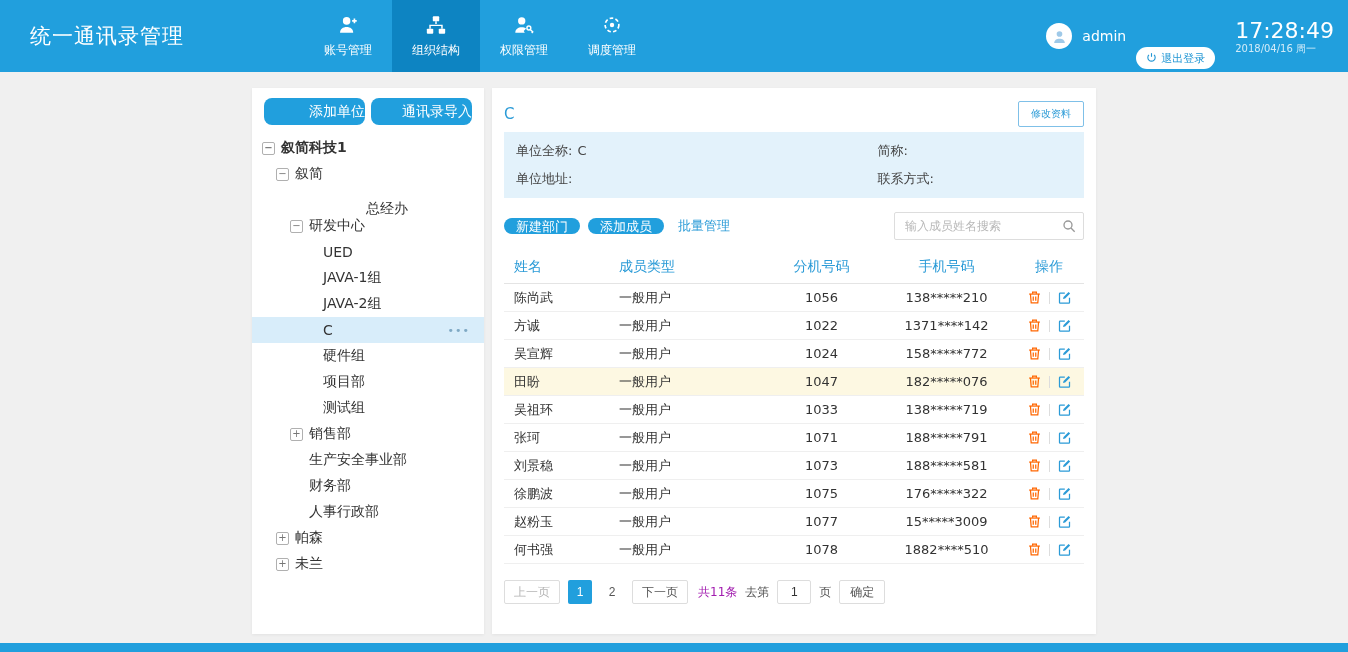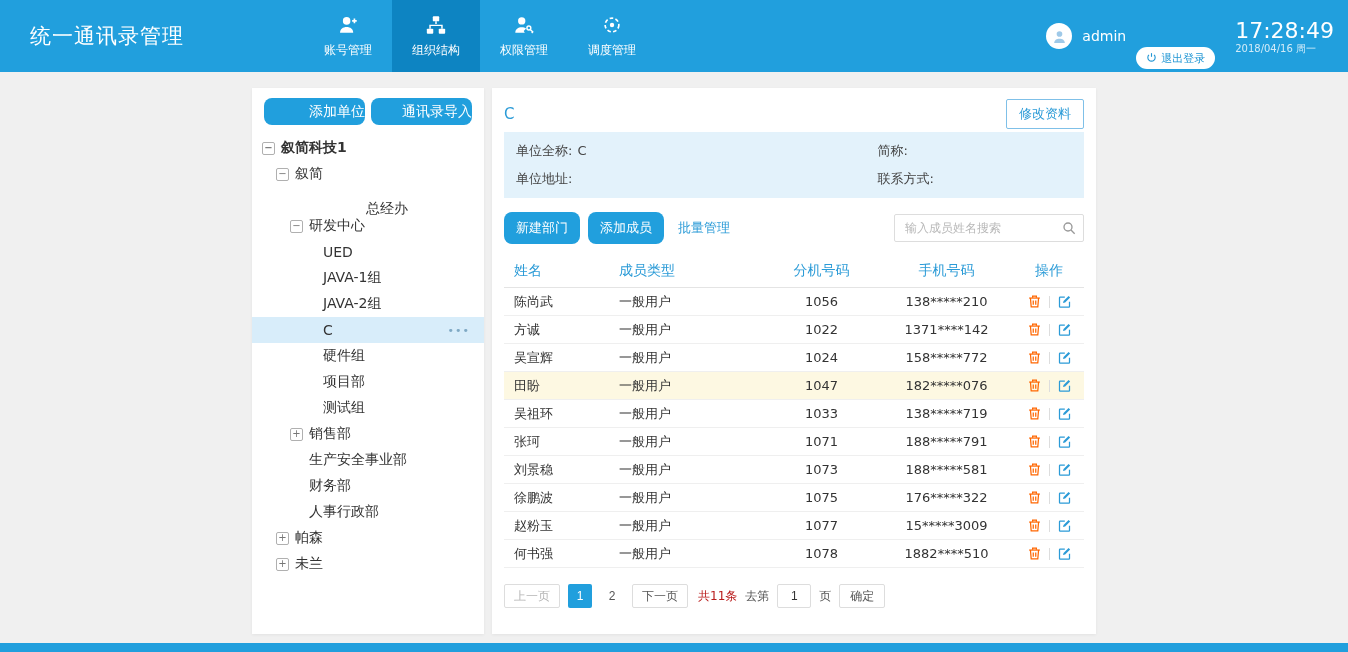--- a/index.html
+++ b/index.html
@@ -46,29 +46,29 @@
   .expander { width:13px; height:13px; margin-right:6px; flex:0 0 13px;
     display:flex; align-items:center; justify-content:center; font-size:10px;
     color:#777; line-height:1; }
   .expander.box { border:1px solid #b0b0b0; background:#fff; border-radius:2px; }
   .tree-menu { position:absolute; right:14px; color:#7fa9c4; letter-spacing:1px; font-size:11px; cursor:pointer; }
 
   
   .panel-header { height:36px; display:flex; align-items:center; justify-content:space-between; }
   .unit-title { font-size:15px; color:#2b9bd7; }
   .btn-outline { background:#fff; color:#2b9bd7; border:1px solid #7fc0e8;
-    border-radius:2px; padding:5px 12px; font-size:13px; cursor:pointer; }
+    border-radius:2px; padding:5px 12px; font-size:10px; cursor:pointer; }
   .info-box { background:#e3f2fb; padding:10px 12px; display:grid;
     grid-template-columns:65% 35%; row-gap:10px; font-size:13px; color:#444; }
   .info-label { color:#444; }
   .info-value { margin-left:5px; }
 
   
   .toolbar { margin-top:14px; display:flex; align-items:center; gap:8px; }
-  .btn-primary.sm { height:32px; padding:0 12px; font-size:13px; }
+  .btn-primary.sm { height:16px; padding:0 12px; font-size:13px; }
   .link { color:#2b9bd7; font-size:13px; margin-left:6px; cursor:pointer; }
   .search-box { margin-left:auto; position:relative; }
   .search-input { width:190px; height:28px; border:1px solid #ddd; border-radius:2px;
     font-size:12px; padding:0 30px 0 10px; color:#333; outline:none;
     font-family:"DejaVu Sans","Liberation Sans",sans-serif; }
   .search-input::placeholder { color:#b8b8b8; }
   .search-icon { position:absolute; right:7px; top:6px; cursor:pointer; }
 
   
   .table { margin-top:10px; }
@@ -85,21 +85,21 @@
 
   
   .pagination { margin-top:16px; display:flex; align-items:center; gap:8px;
     font-size:12px; color:#555; }
   .pg-btn { height:24px; padding:0 9px; border:1px solid #ddd; background:#fff;
     color:#555; font-size:12px; cursor:pointer; border-radius:2px; }
   .pg-btn.disabled { color:#b5b5b5; }
   .pg-num { height:24px; min-width:24px; border:none; background:none; color:#555;
     font-size:12px; cursor:pointer; border-radius:2px; }
   .pg-num.active { background:#219fdd; color:#fff; }
-  .pg-total { color:#b91c1c; margin-left:2px; }
+  .pg-total { color:#a21caf; margin-left:2px; }
   .pg-text { color:#555; }
   .pg-input { width:34px; height:24px; border:1px solid #ddd; border-radius:2px;
     text-align:center; font-size:12px; color:#333; outline:none; }
   .pg-confirm { height:24px; padding:0 10px; border:1px solid #ddd; background:#fff;
     color:#555; font-size:12px; cursor:pointer; border-radius:2px; }
 
   .footer-bar { position:absolute; left:0; right:0; bottom:0; height:9px; background:#219fdd; }
 </style>
 </head>
 <body>

